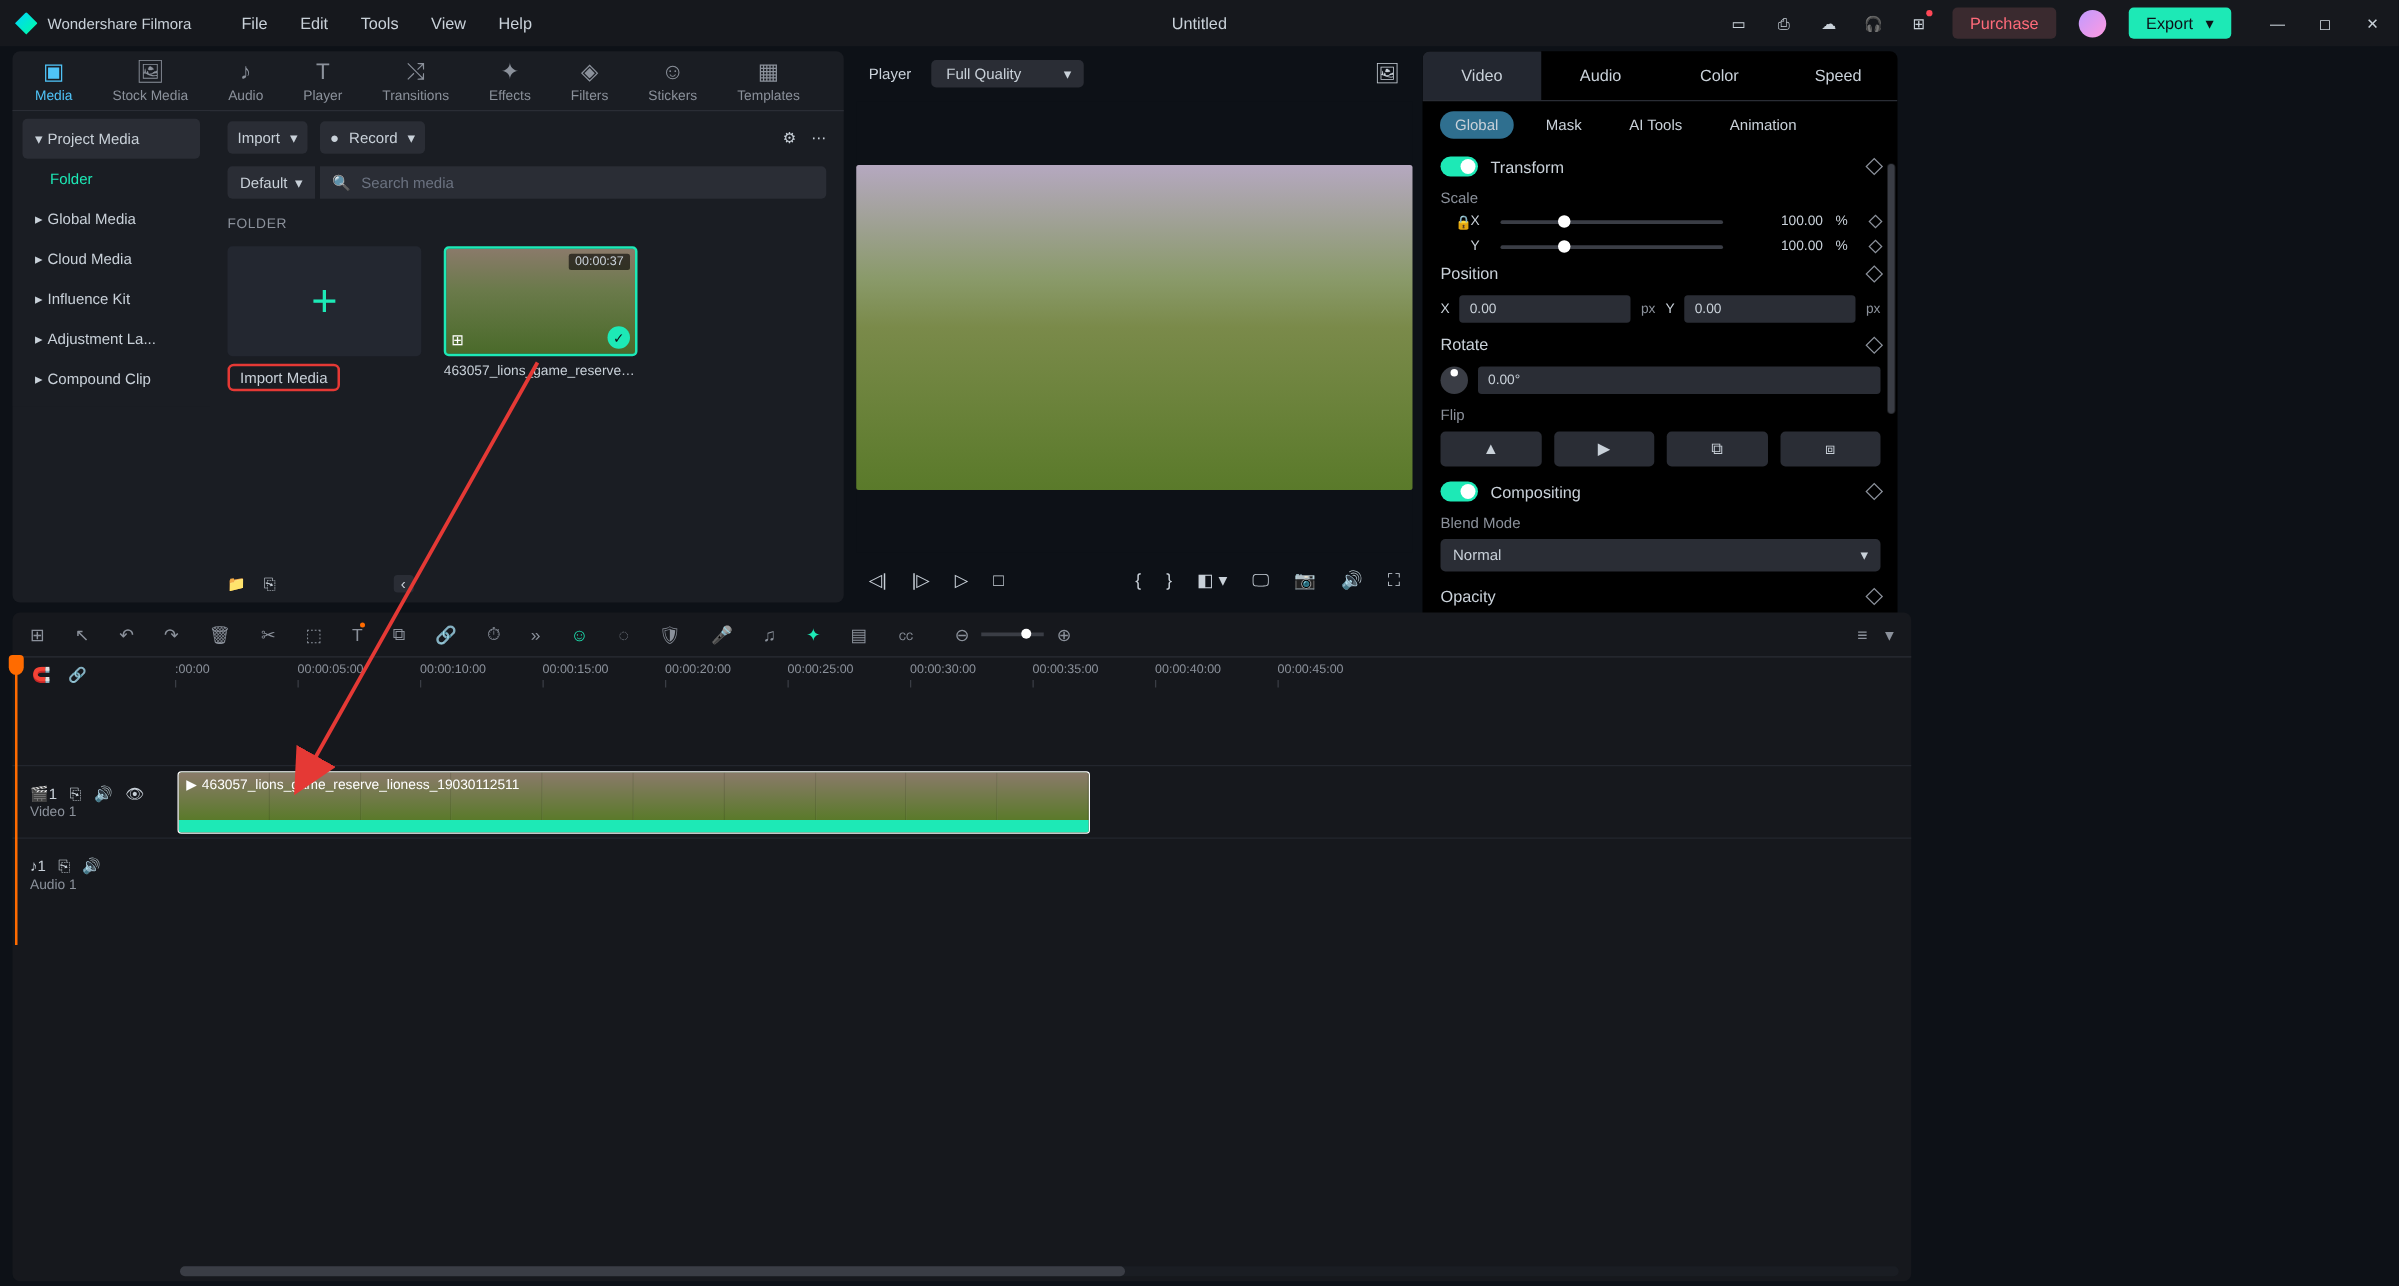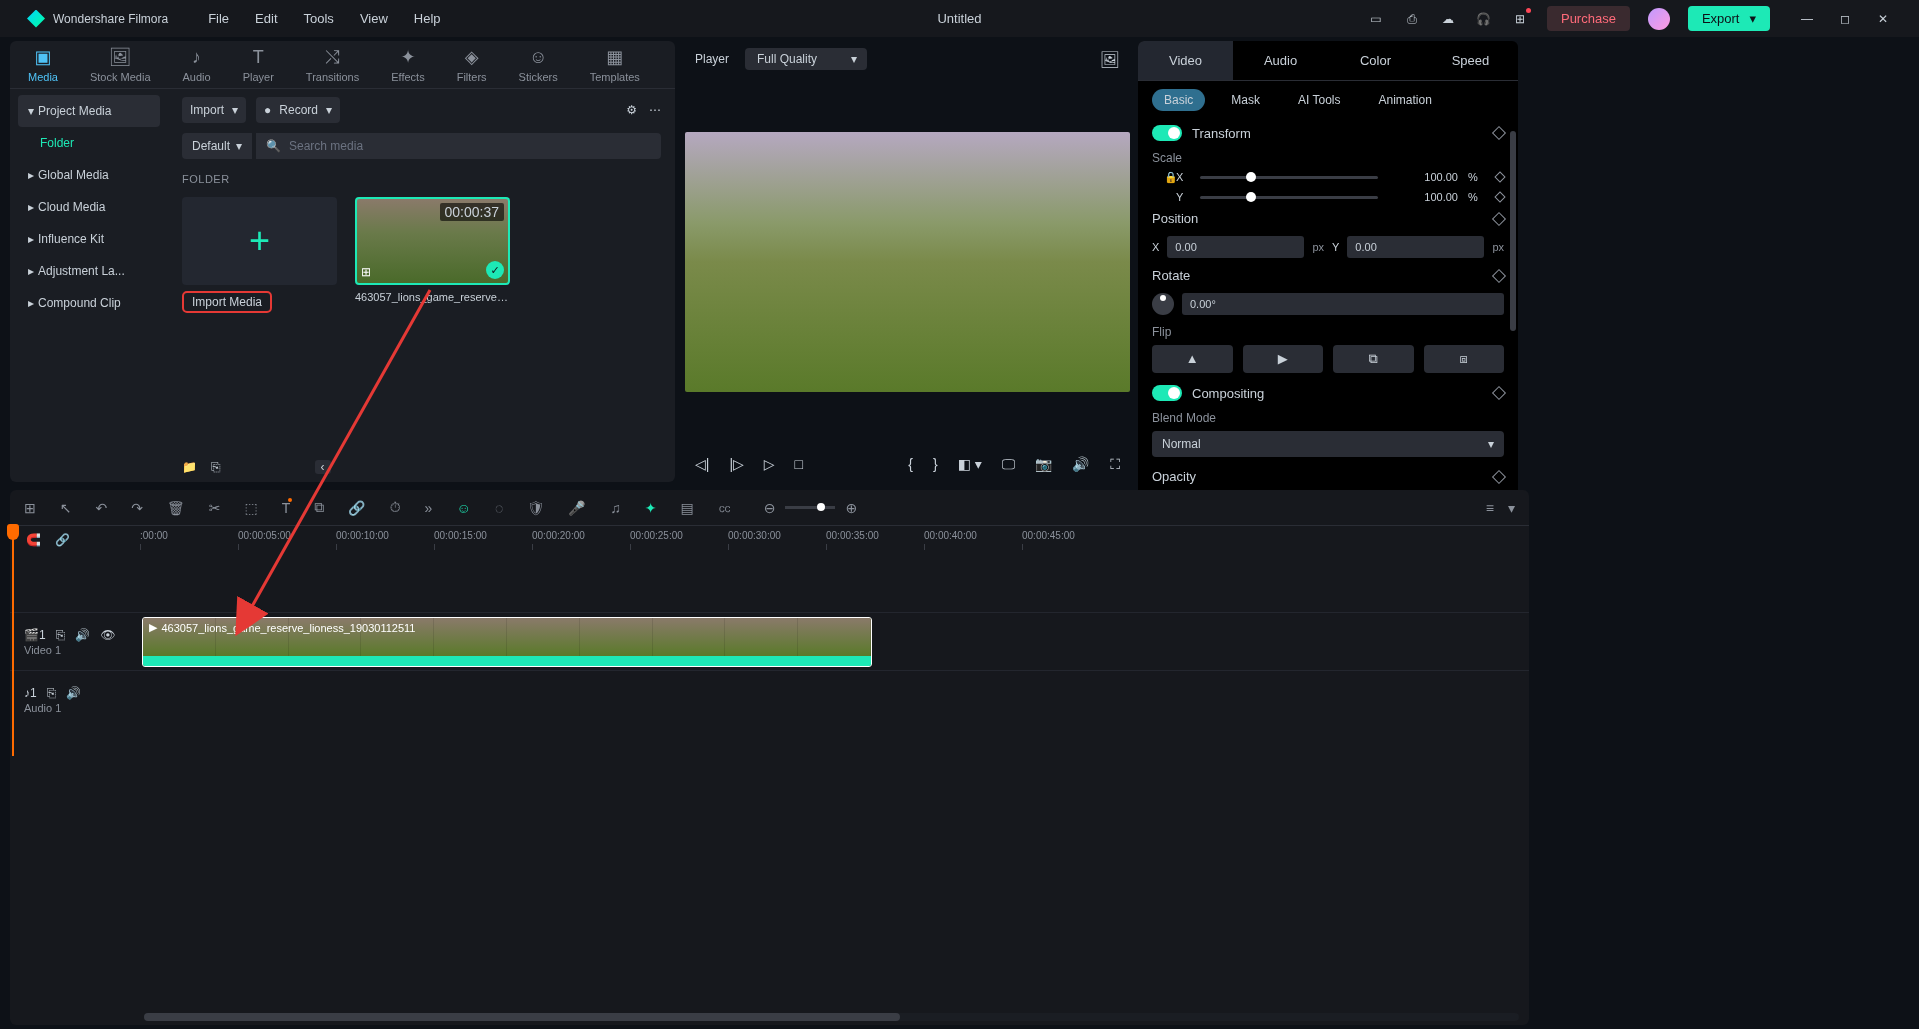--- a/index.html
+++ b/index.html
@@ -1,17 +1,17 @@
 <!DOCTYPE html>
 <html><head>
 <meta charset="utf-8">
 <style>
 * { margin: 0; padding: 0; box-sizing: border-box; font-family: -apple-system, BlinkMacSystemFont, "Segoe UI", Arial, sans-serif; user-select: none; }
 body { background: #0d1117; color: #c9d1d9; font-size: 12px; width: 1919px; height: 1029px; overflow: hidden; position: relative; }
-.titlebar { height: 37px; background: #16181d; display: flex; align-items: center; padding: 0 27px; gap: 20px; }
+.titlebar { height: 37px; background: #16181d; display: flex; align-items: center; padding: 0 12px; gap: 20px; }
 .titlebar .logo { display: flex; align-items: center; gap: 8px; }
 .titlebar .logo-icon { width: 18px; height: 18px; background: linear-gradient(135deg, #00d4ff, #00ff9d); clip-path: polygon(50% 0, 100% 50%, 50% 100%, 0 50%); }
 .titlebar .menu { display: flex; gap: 26px; margin-left: 20px; }
 .titlebar .menu span { font-size: 13px; color: #c9d1d9; cursor: pointer; }
 .titlebar .center { position: absolute; left: 50%; transform: translateX(-50%); font-size: 13px; }
 .titlebar .right { margin-left: auto; display: flex; align-items: center; gap: 18px; }
 .titlebar .icon-btn { width: 18px; height: 18px; display: flex; align-items: center; justify-content: center; color: #c9d1d9; cursor: pointer; }
 .titlebar .purchase { background: #3a2a2f; color: #ff6b7a; padding: 5px 14px; border-radius: 4px; font-size: 13px; }
 .titlebar .avatar { width: 22px; height: 22px; border-radius: 50%; background: linear-gradient(135deg, #c09aff, #ff9ae0); }
 .titlebar .export { background: #1de9b6; color: #0d1117; padding: 5px 14px; border-radius: 4px; font-size: 13px; display: flex; align-items: center; gap: 10px; }
@@ -38,21 +38,21 @@
 .media-toolbar .btn { background: #2a2d35; padding: 6px 8px; border-radius: 4px; font-size: 12px; display: flex; align-items: center; gap: 8px; cursor: pointer; }
 .media-toolbar .right-tools { margin-left: auto; display:flex; gap:12px; align-items:center; }
 .search-row { display: flex; margin-top: 10px; gap: 4px; }
 .search-row .default-dd { background: #2a2d35; padding: 6px 10px; border-radius: 4px 0 0 4px; font-size: 12px; display: flex; align-items: center; gap: 6px; }
 .search-row .search-box { flex: 1; background: #2a2d35; padding: 6px 10px; border-radius: 0 4px 4px 0; display: flex; align-items: center; gap: 8px; color: #6b7280; }
 
 .folder-label { margin-top: 14px; font-size: 11px; color: #8b919b; letter-spacing: 0.5px; }
 .thumbs { display: flex; gap: 18px; margin-top: 12px; }
 .thumb-import { width: 155px; height: 88px; background: #232730; border-radius: 4px; display: flex; align-items: center; justify-content: center; font-size: 36px; color: #1de9b6; font-weight: 200; }
 .thumb-video { width: 155px; height: 88px; border-radius: 4px; border: 2px solid #1de9b6; background: linear-gradient(180deg, #8a7a6a 0%, #6a7a4a 40%, #4a6a2a 100%); position: relative; }
-.thumb-video .dur { position: absolute; top: 4px; right: 4px; background: rgba(0,0,0,0.6); padding: 1px 5px; font-size: 14px; border-radius: 2px; }
+.thumb-video .dur { position: absolute; top: 4px; right: 4px; background: rgba(0,0,0,0.6); padding: 1px 5px; font-size: 10px; border-radius: 2px; }
 .thumb-video .check { position: absolute; bottom: 4px; right: 4px; width: 18px; height: 18px; background: #1de9b6; border-radius: 50%; color: #0d1117; display: flex; align-items: center; justify-content: center; font-size: 11px; }
 .thumb-video .grid-ic { position: absolute; bottom: 4px; left: 4px; color: #fff; font-size: 12px; }
 .thumb-label { font-size: 11px; margin-top: 6px; color: #c9d1d9; width: 155px; overflow: hidden; text-overflow: ellipsis; white-space: nowrap; }
 .import-label { font-size: 12px; margin-top: 6px; color: #c9d1d9; border: 2px solid #e53935; border-radius: 5px; padding: 2px 8px; display: inline-block; }
 
 .player-panel { width: 445px; margin: 4px 0 0 10px; display: flex; flex-direction: column; }
 .player-header { height: 24px; display: flex; align-items: center; gap: 16px; padding: 0 10px; margin-top: 6px; margin-bottom: 6px;}
 .player-header .quality { background: #2a2d35; padding: 4px 50px 4px 12px; border-radius: 4px; position: relative; font-size: 12px; }
 .player-header .quality::after { content: '▾'; position: absolute; right: 10px; }
 .player-header .snap { margin-left: auto; font-size: 16px; }
@@ -297,21 +297,21 @@
   </div>
 
   <div class="props-panel">
     <div class="props-tabs">
       <div class="ptab active">Video</div>
       <div class="ptab">Audio</div>
       <div class="ptab">Color</div>
       <div class="ptab">Speed</div>
     </div>
     <div class="sub-tabs">
-      <div class="stab active">Basic</div>
+      <div class="stab active">Global</div>
       <div class="stab">Mask</div>
       <div class="stab">AI Tools</div>
       <div class="stab">Animation</div>
     </div>
     <div class="props-inner">
     <div class="section">
       <div class="section-head">
         <div class="toggle"></div>
         <span>Transform</span>
         <div class="keyframe-ic"></div>

